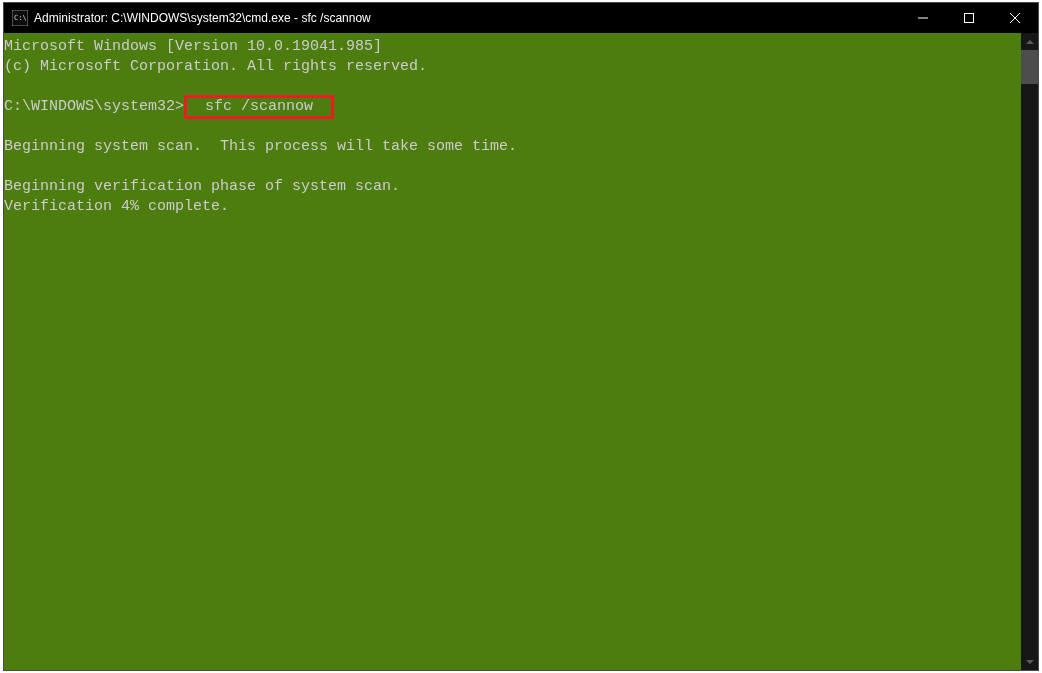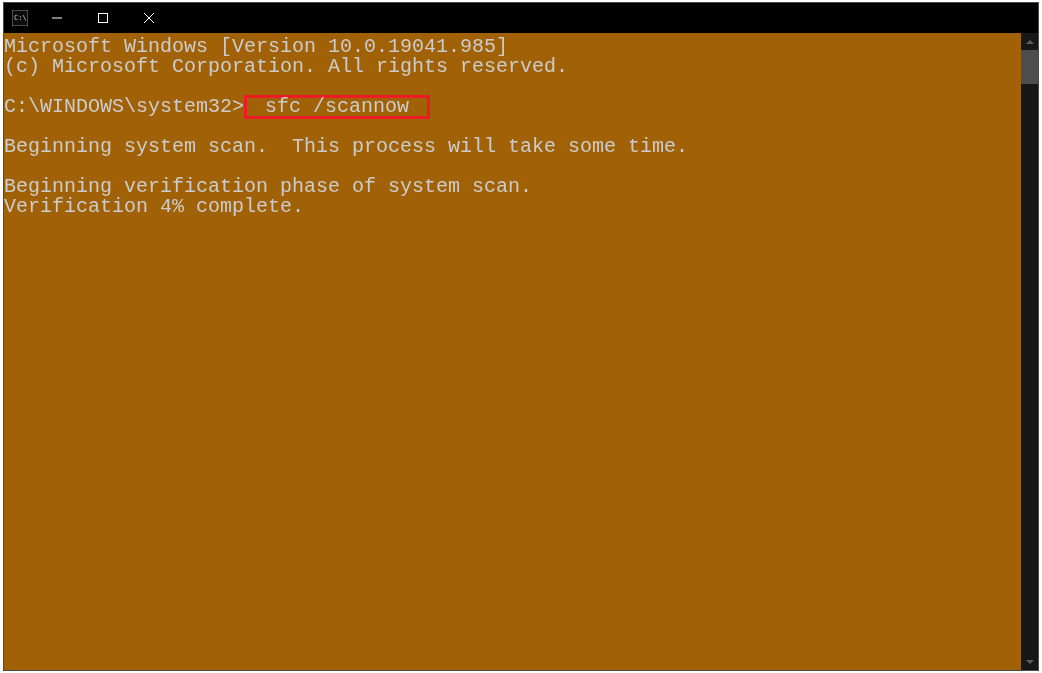--- a/index.html
+++ b/index.html
@@ -60,24 +60,24 @@
       cursor: pointer;
     }
     .win-btn svg { width: 10px; height: 10px; }
     .content-area {
       flex: 1;
       display: flex;
       overflow: hidden;
     }
     .terminal {
       flex: 1;
-      background: #a16207;
+      background: #4d7c0f;
       color: #cccccc;
       font-family: Consolas, "Courier New", monospace;
-      font-size: 20px;
+      font-size: 15px;
       line-height: 20px;
       padding: 4px 4px 4px 0;
       white-space: pre;
       overflow: hidden;
     }
     .line { display: block; min-height: 20px; }
     .highlight {
       display: inline-block;
       border: 3px solid #ed1c24;
       padding: 0 18px;
@@ -122,20 +122,21 @@
 
 <div class="window">
 
   <div class="titlebar">
     <span class="title-icon">
       <svg viewBox="0 0 16 16">
         <rect x="0" y="0" width="16" height="16" fill="#0c0c0c" stroke="#888" stroke-width="1"></rect>
         <text x="2" y="10" font-size="7" fill="#ccc" font-family="monospace">C:\</text>
       </svg>
     </span>
+    <span class="title-text">Administrator: C:\WINDOWS\system32\cmd.exe - sfc  /scannow</span>
     <div class="window-controls">
       <div class="win-btn">
         <svg viewBox="0 0 10 10">
             <line x1="0" y1="5" x2="10" y2="5" stroke="#fff" stroke-width="1"></line>
           </svg>
       </div>
       <div class="win-btn">
         <svg viewBox="0 0 10 10">
             <rect x="0.5" y="0.5" width="9" height="9" fill="none" stroke="#fff" stroke-width="1"></rect>
           </svg>

